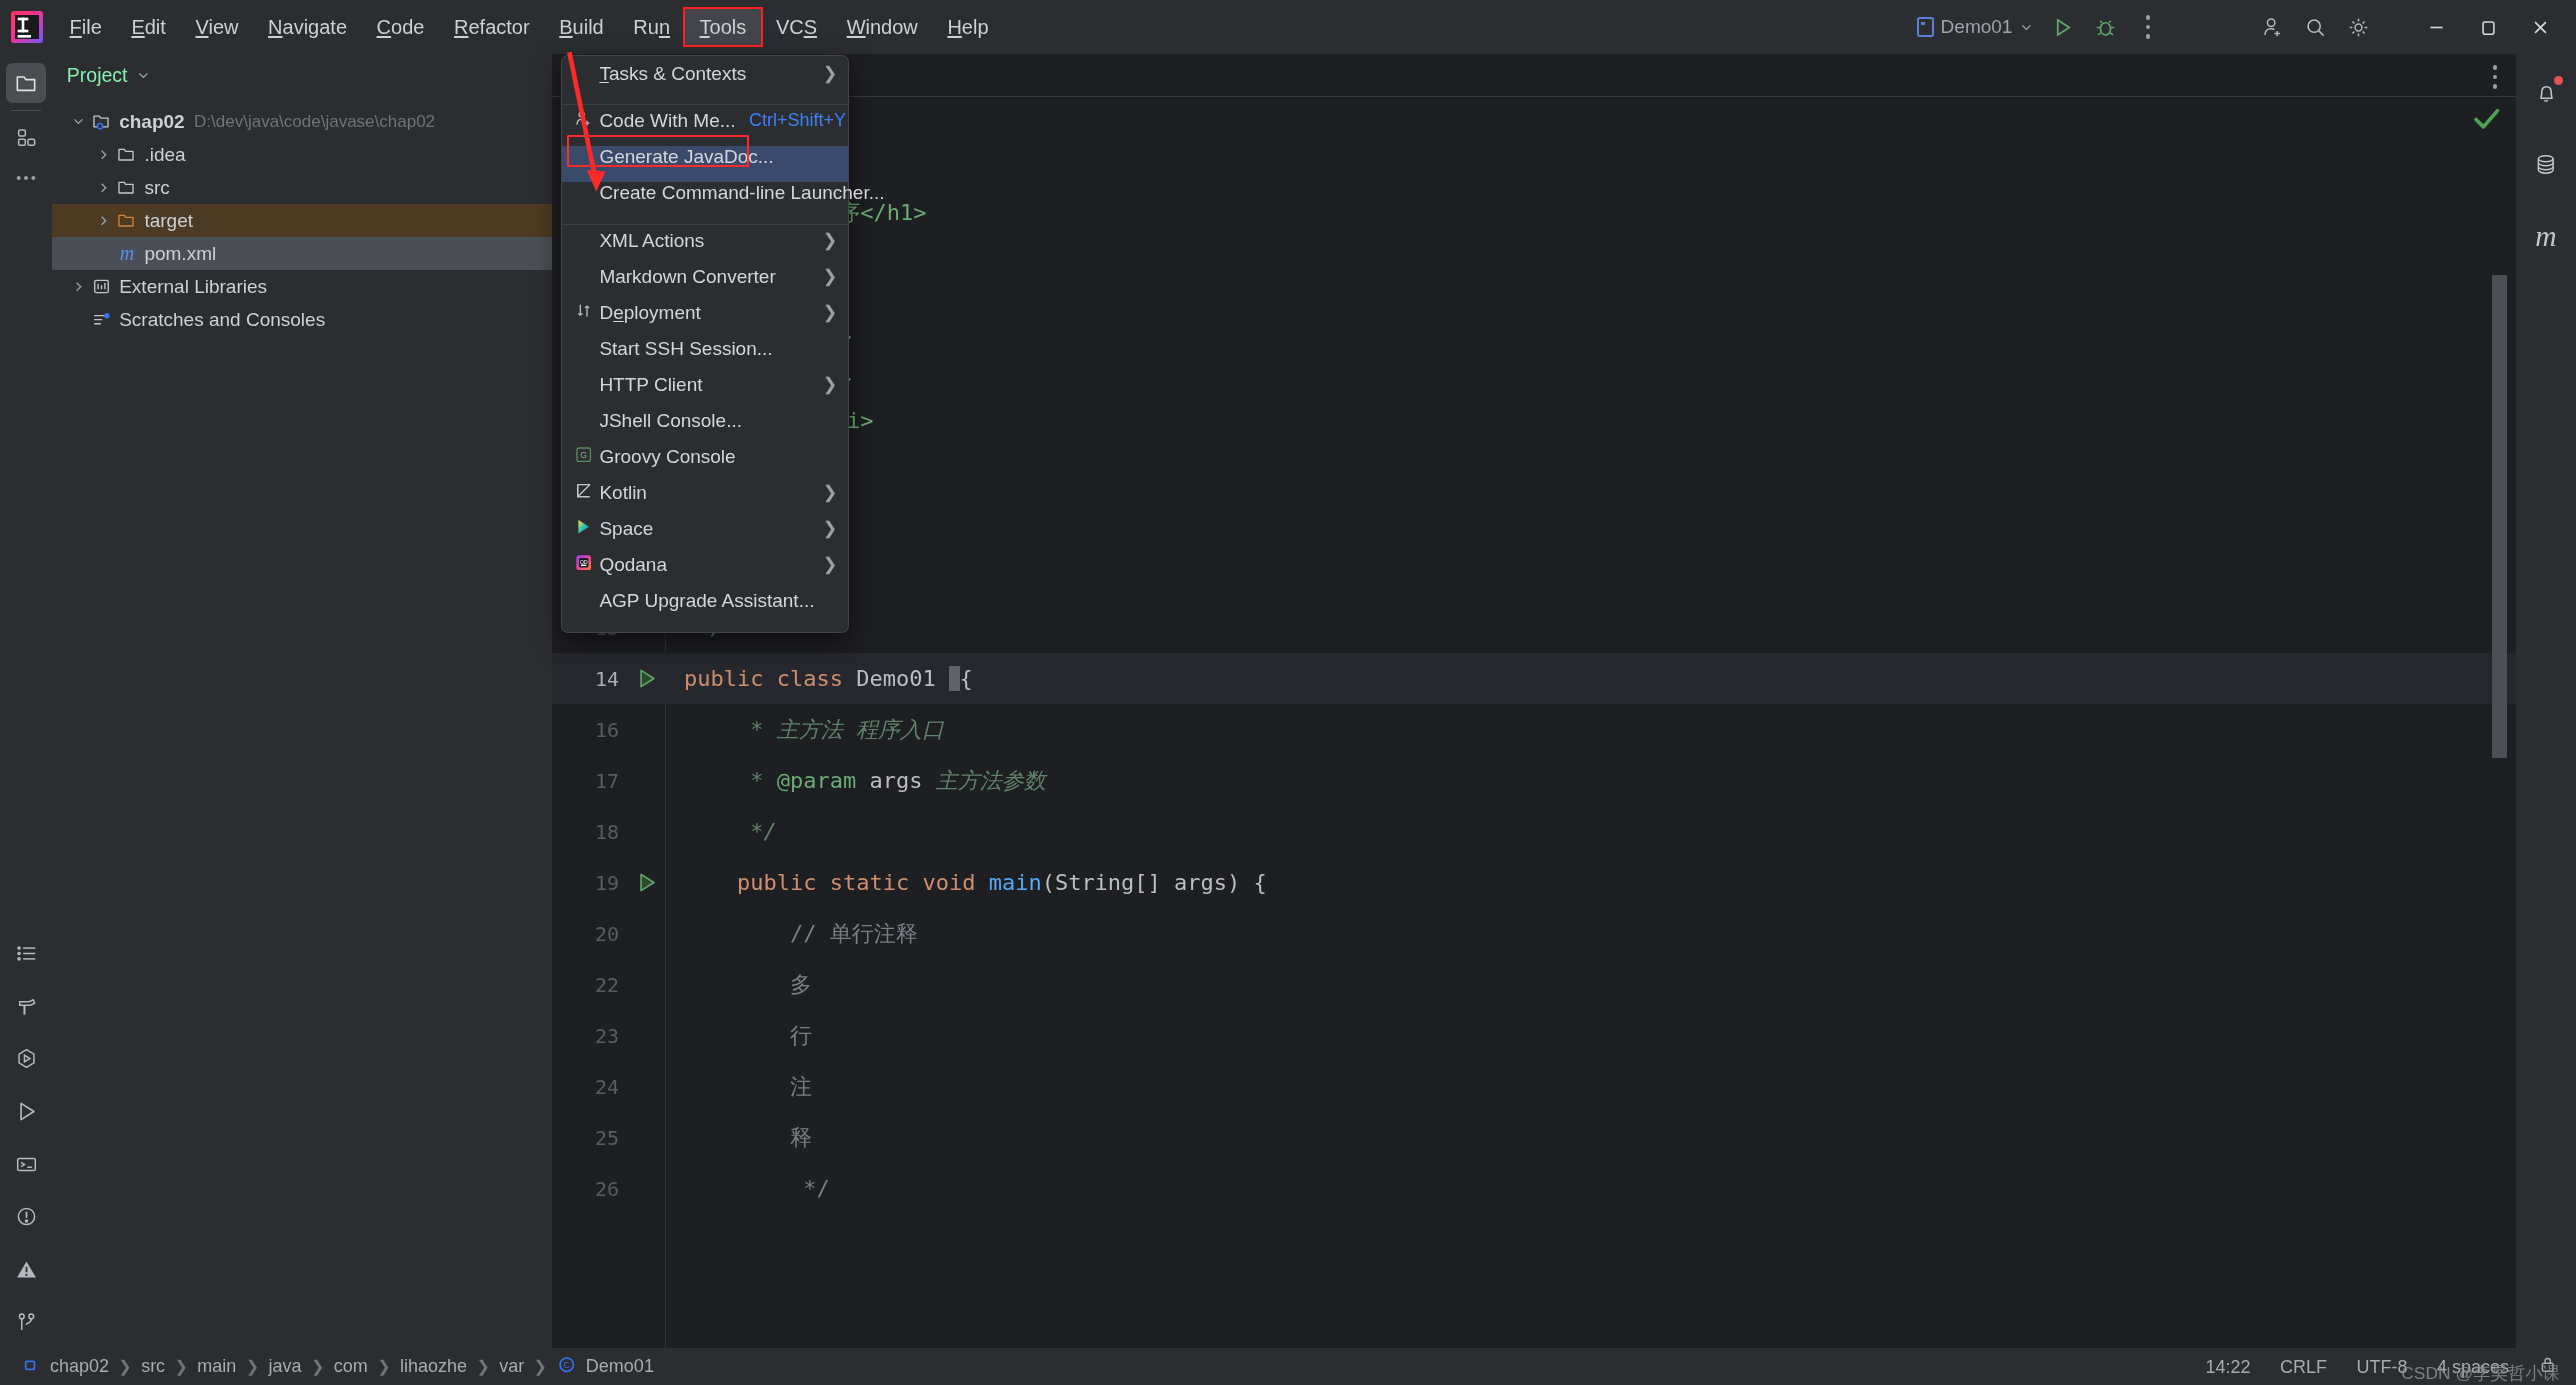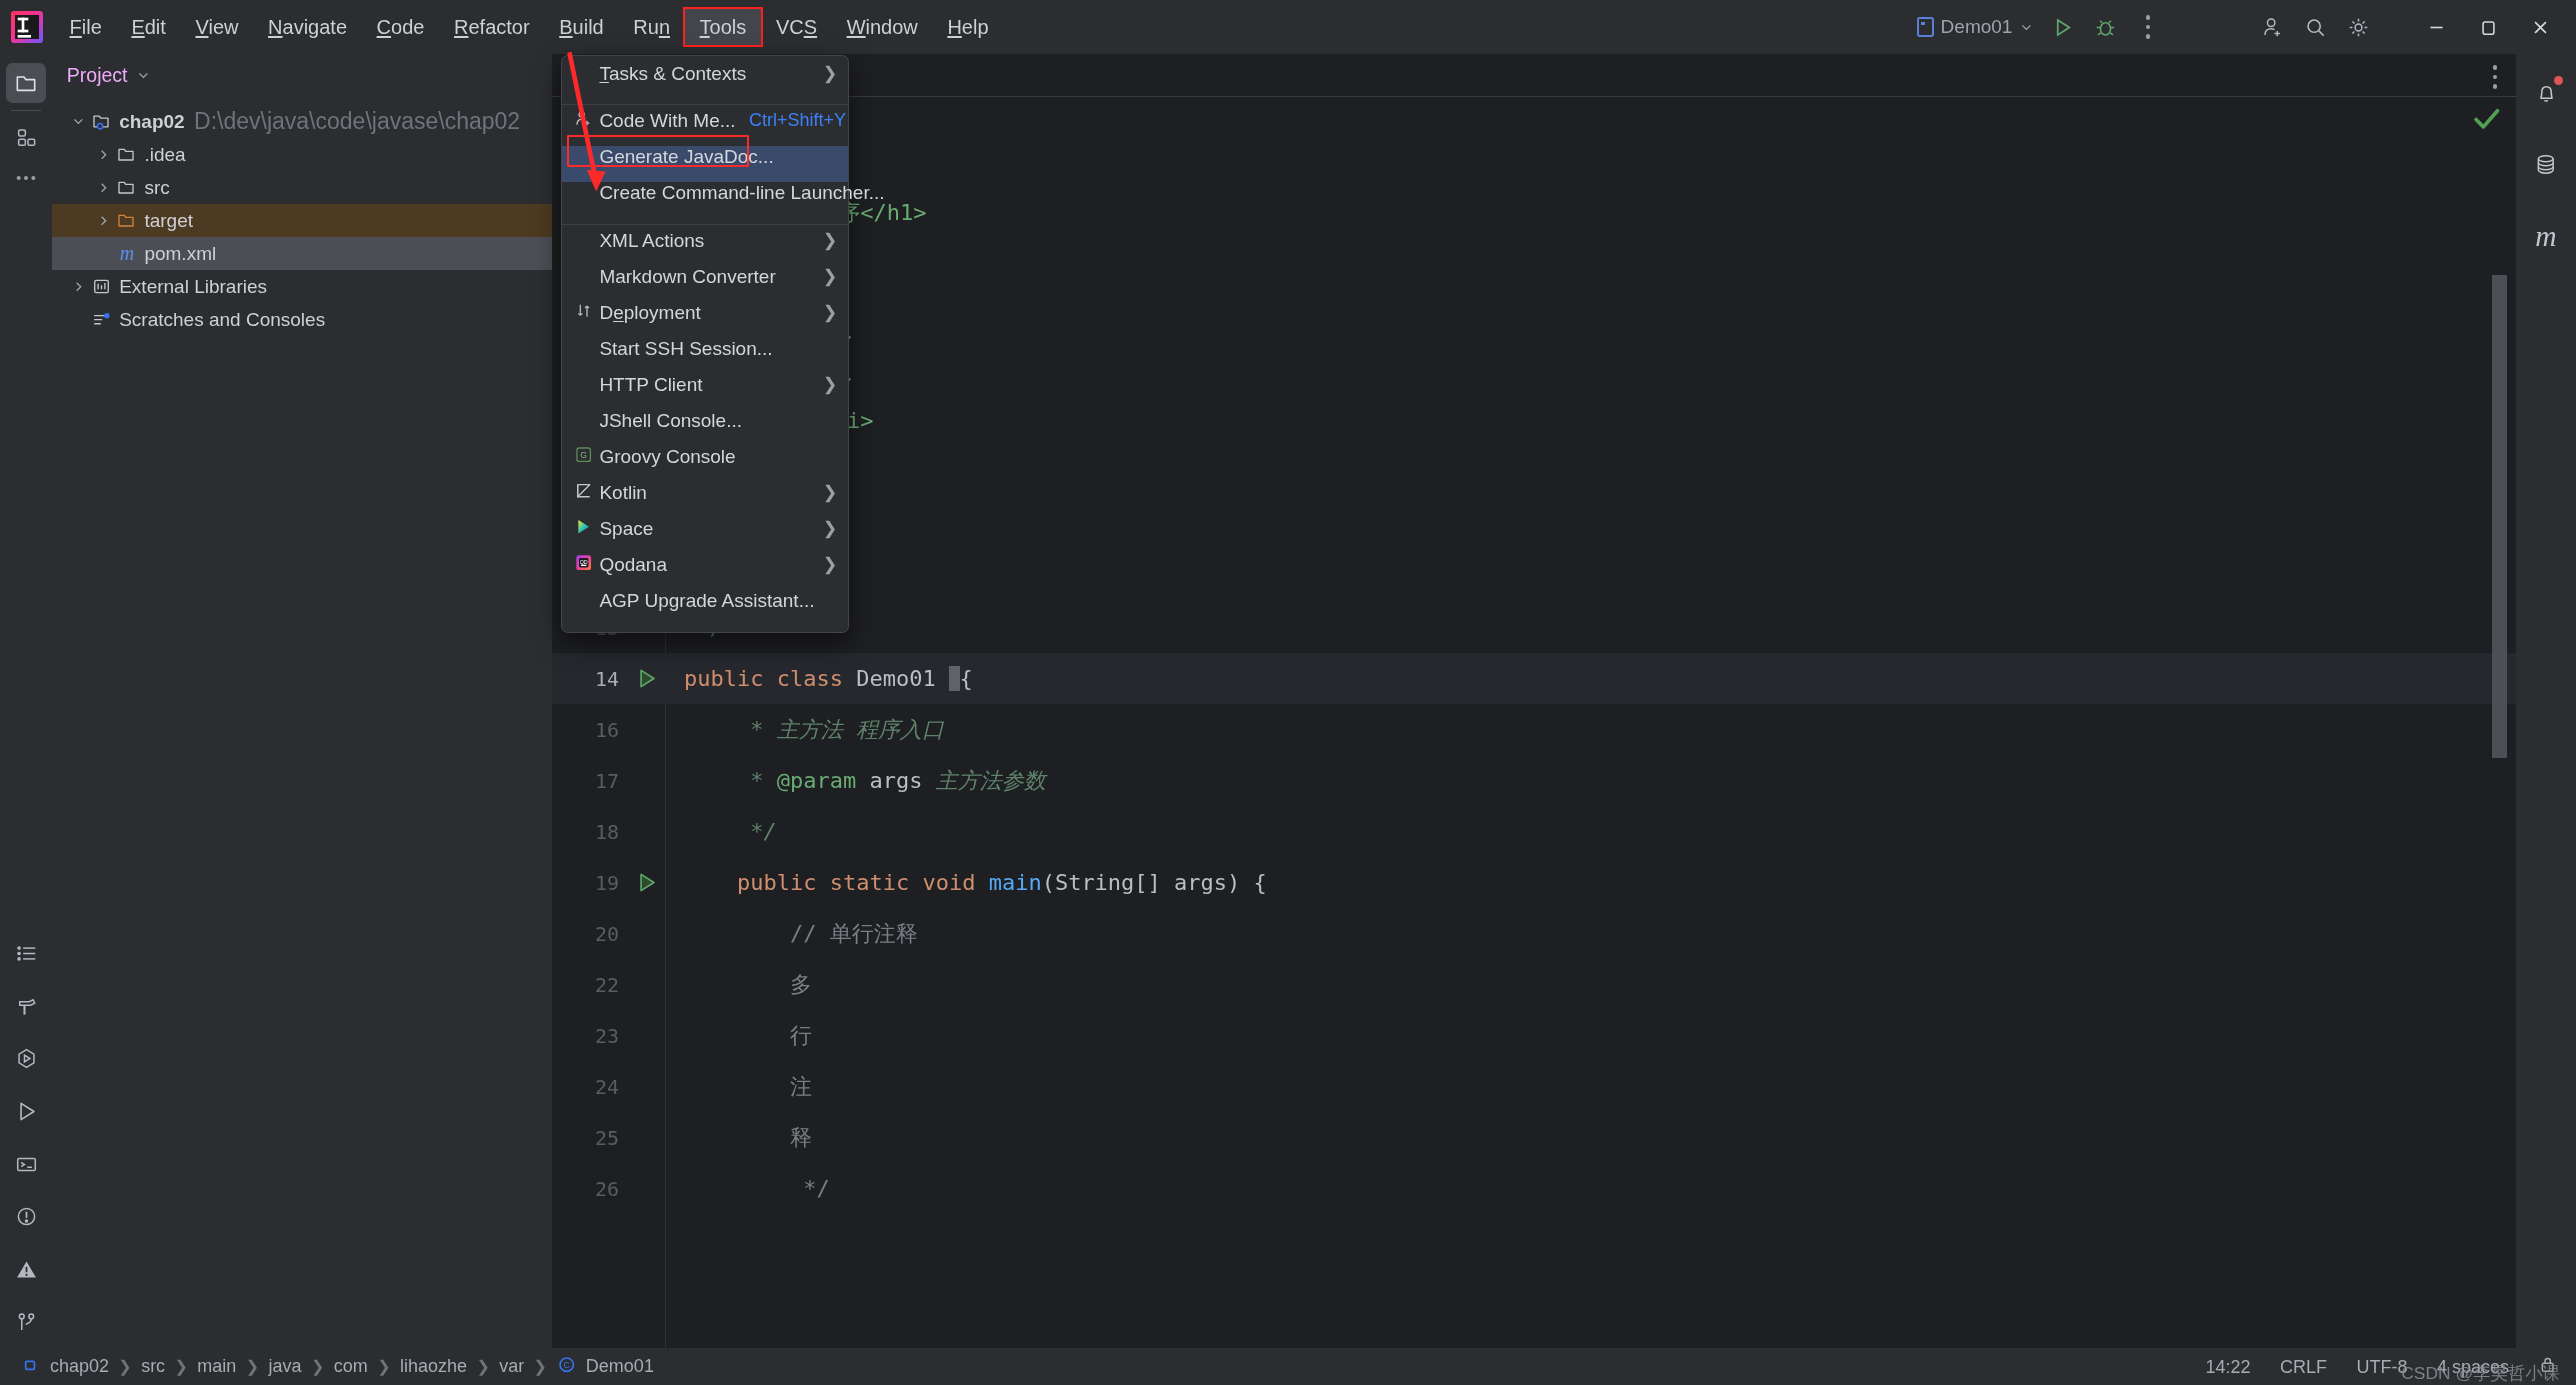--- a/index.html
+++ b/index.html
@@ -60,31 +60,31 @@
   .rail-sep { width: 29.5px; height: 1.3px; background:#4a4d52; margin: 6.7px 0; }
   .rail-bottom { position:absolute; left:0; bottom: 6.7px; width:52px; display:flex; flex-direction:column; align-items:center; gap: 12.7px; }
 
   
   .project-panel {
     position: absolute; left:52px; top:54px; width: 500px; height: 1295px;
     background: #2b2d30;
   }
   .pp-header {
     height: 42px; display:flex; align-items:center; padding-left: 14.8px; gap:8px;
-    color:#f0abfc; font-size:19.5px;
+    color:#86efac; font-size:19.5px;
   }
   .tree { padding-top: 9.4px; }
   .tnode {
     display:flex; align-items:center; height: 33px; color:#ced0d6; font-size:19px;
     white-space: nowrap; padding-right: 5.4px;
   }
   .tnode .chev { width: 23px; display:flex; align-items:center; justify-content:center; color:#a0a4ab; flex:none; }
   .tnode .ticon { width: 24px; display:flex; align-items:center; justify-content:center; margin-right:5.4px; flex:none; }
   .tnode .tlabel { }
-  .tnode .tpath { color:#6f737a; font-size: 23px; margin-left: 9.4px; }
+  .tnode .tpath { color:#6f737a; font-size: 17px; margin-left: 9.4px; }
   .tnode.bold .tlabel { font-weight: bold; }
   .tnode.hl-target { background: #4d3a22; }
   .tnode.hl-sel { background: #4b4e54; }
 
   
   .editor-wrap {
     position: absolute; left: 552px; top: 54px; right: 60px; height: 1295px;
     background: #1e1f22;
   }
   .editor-topbar { position:absolute; right: 6.7px; top: 5.4px; height:35px; display:flex; align-items:center; }

